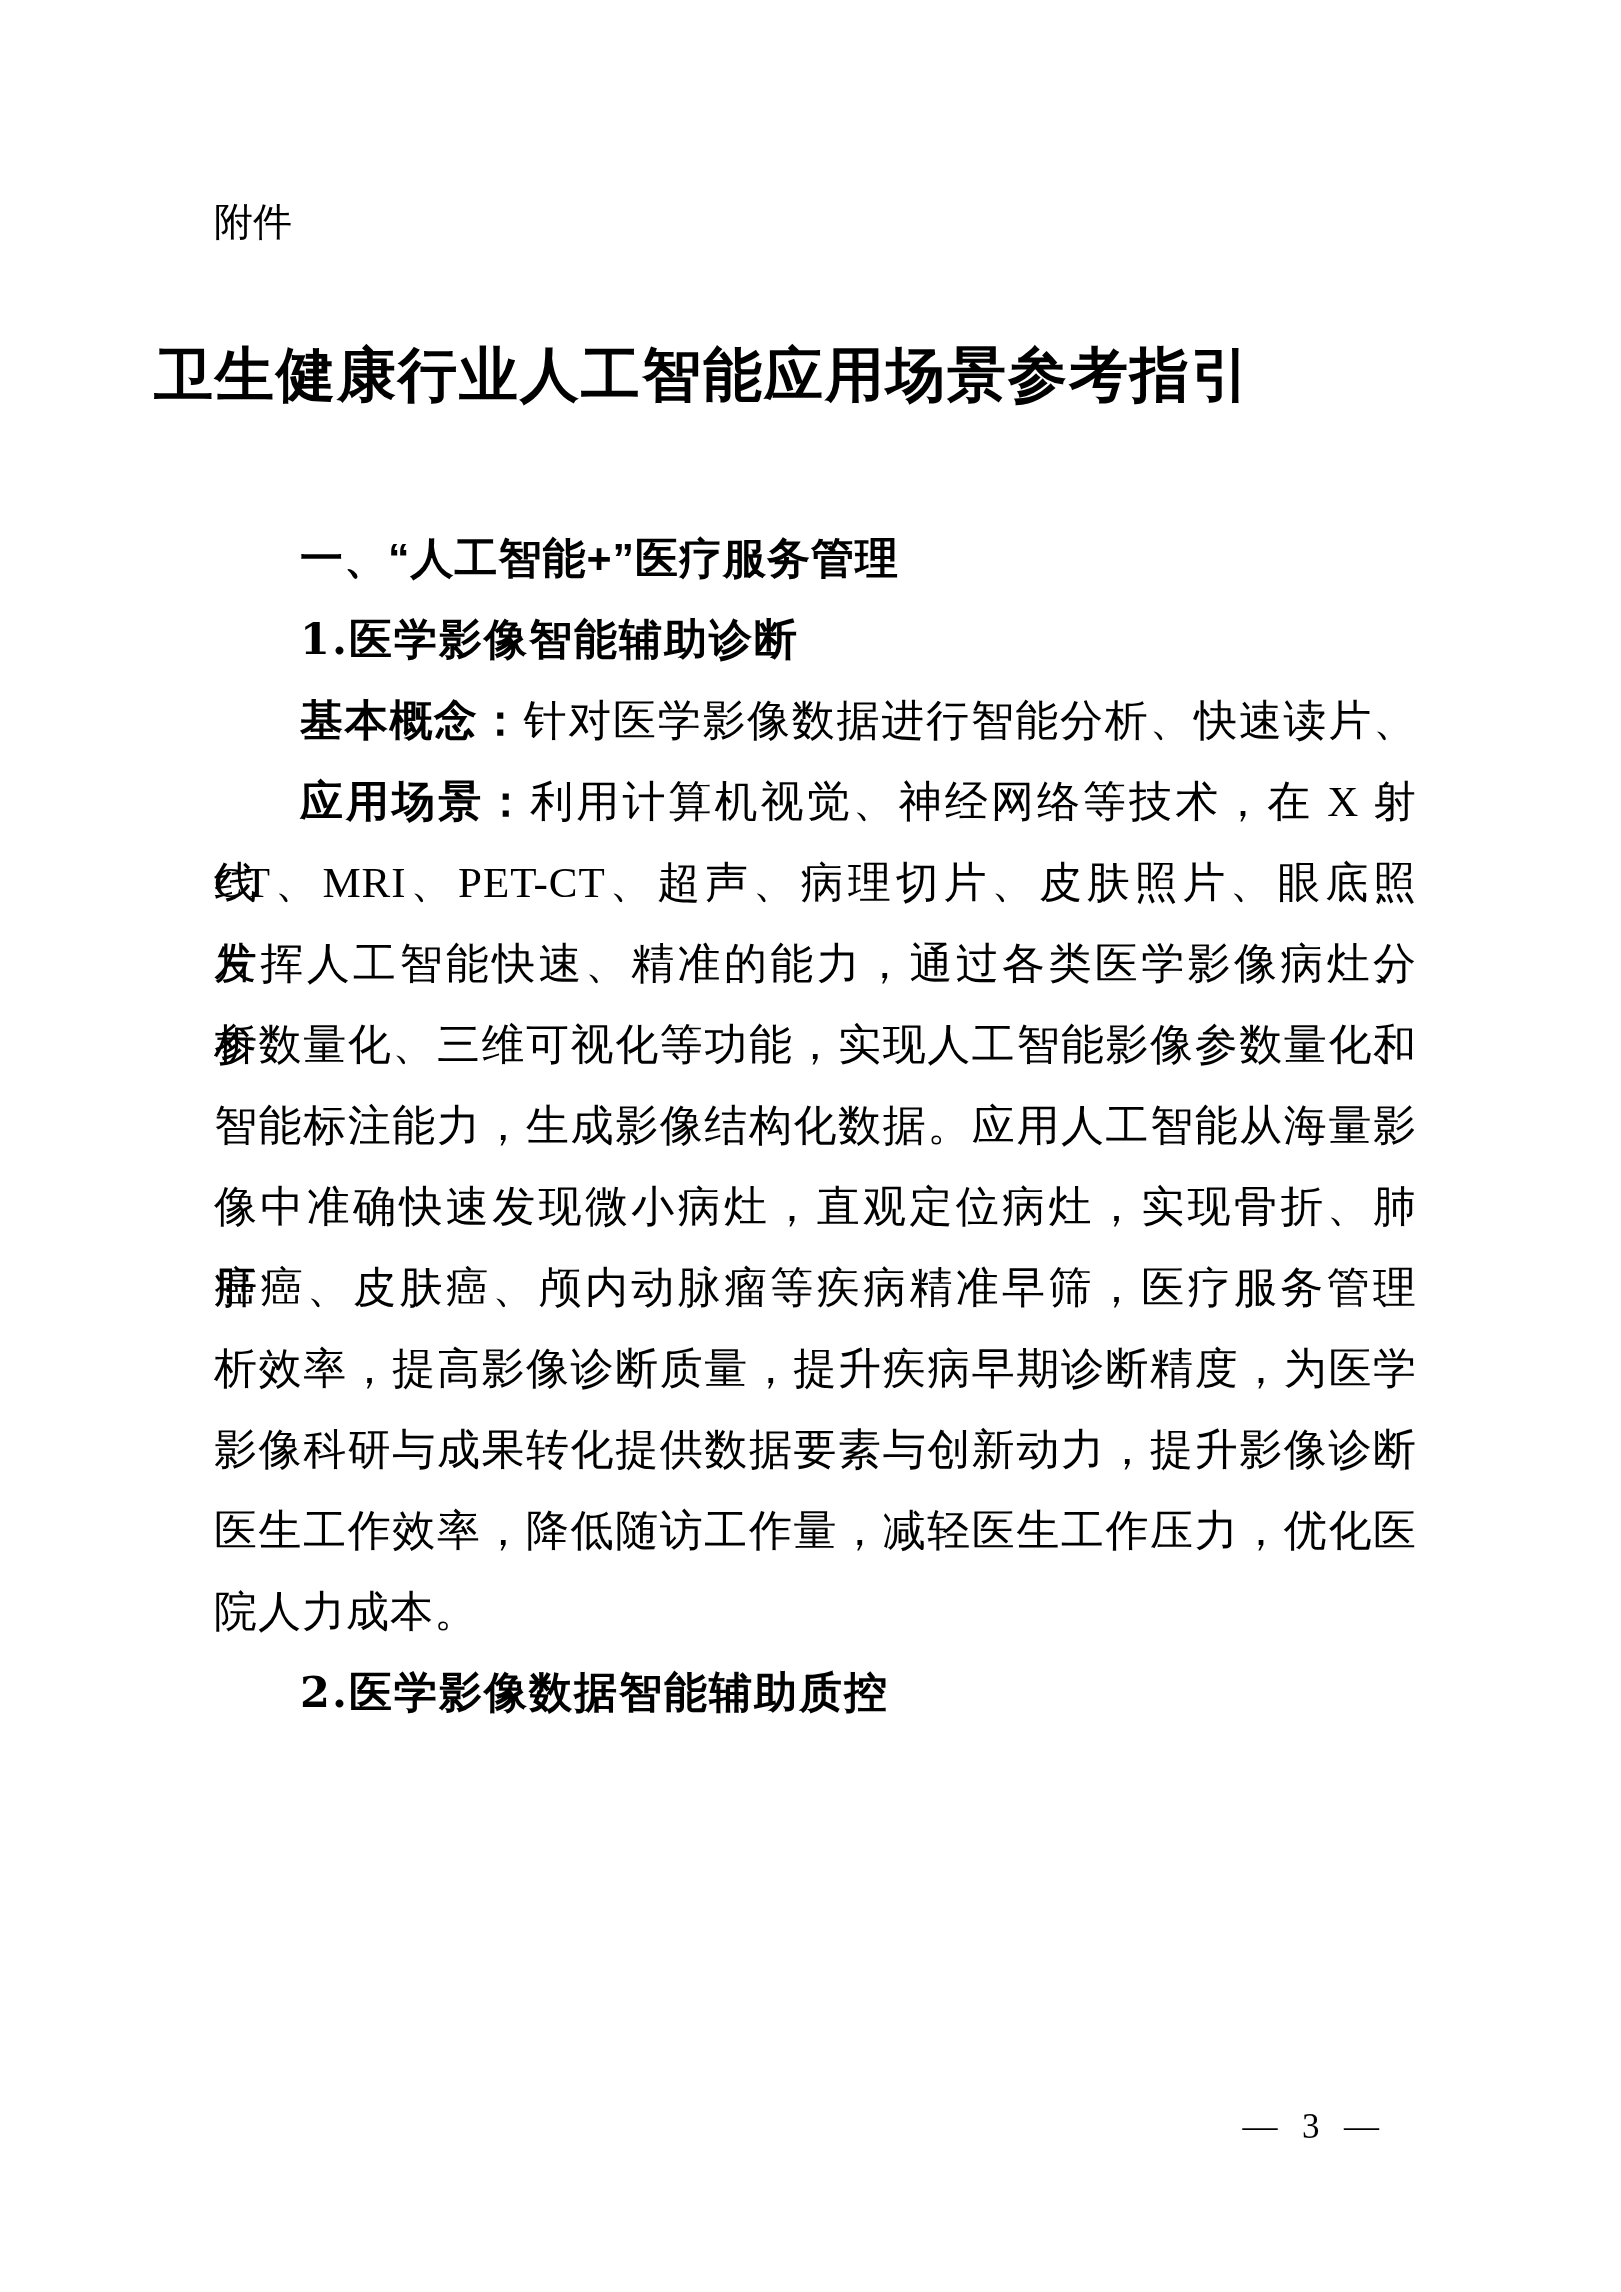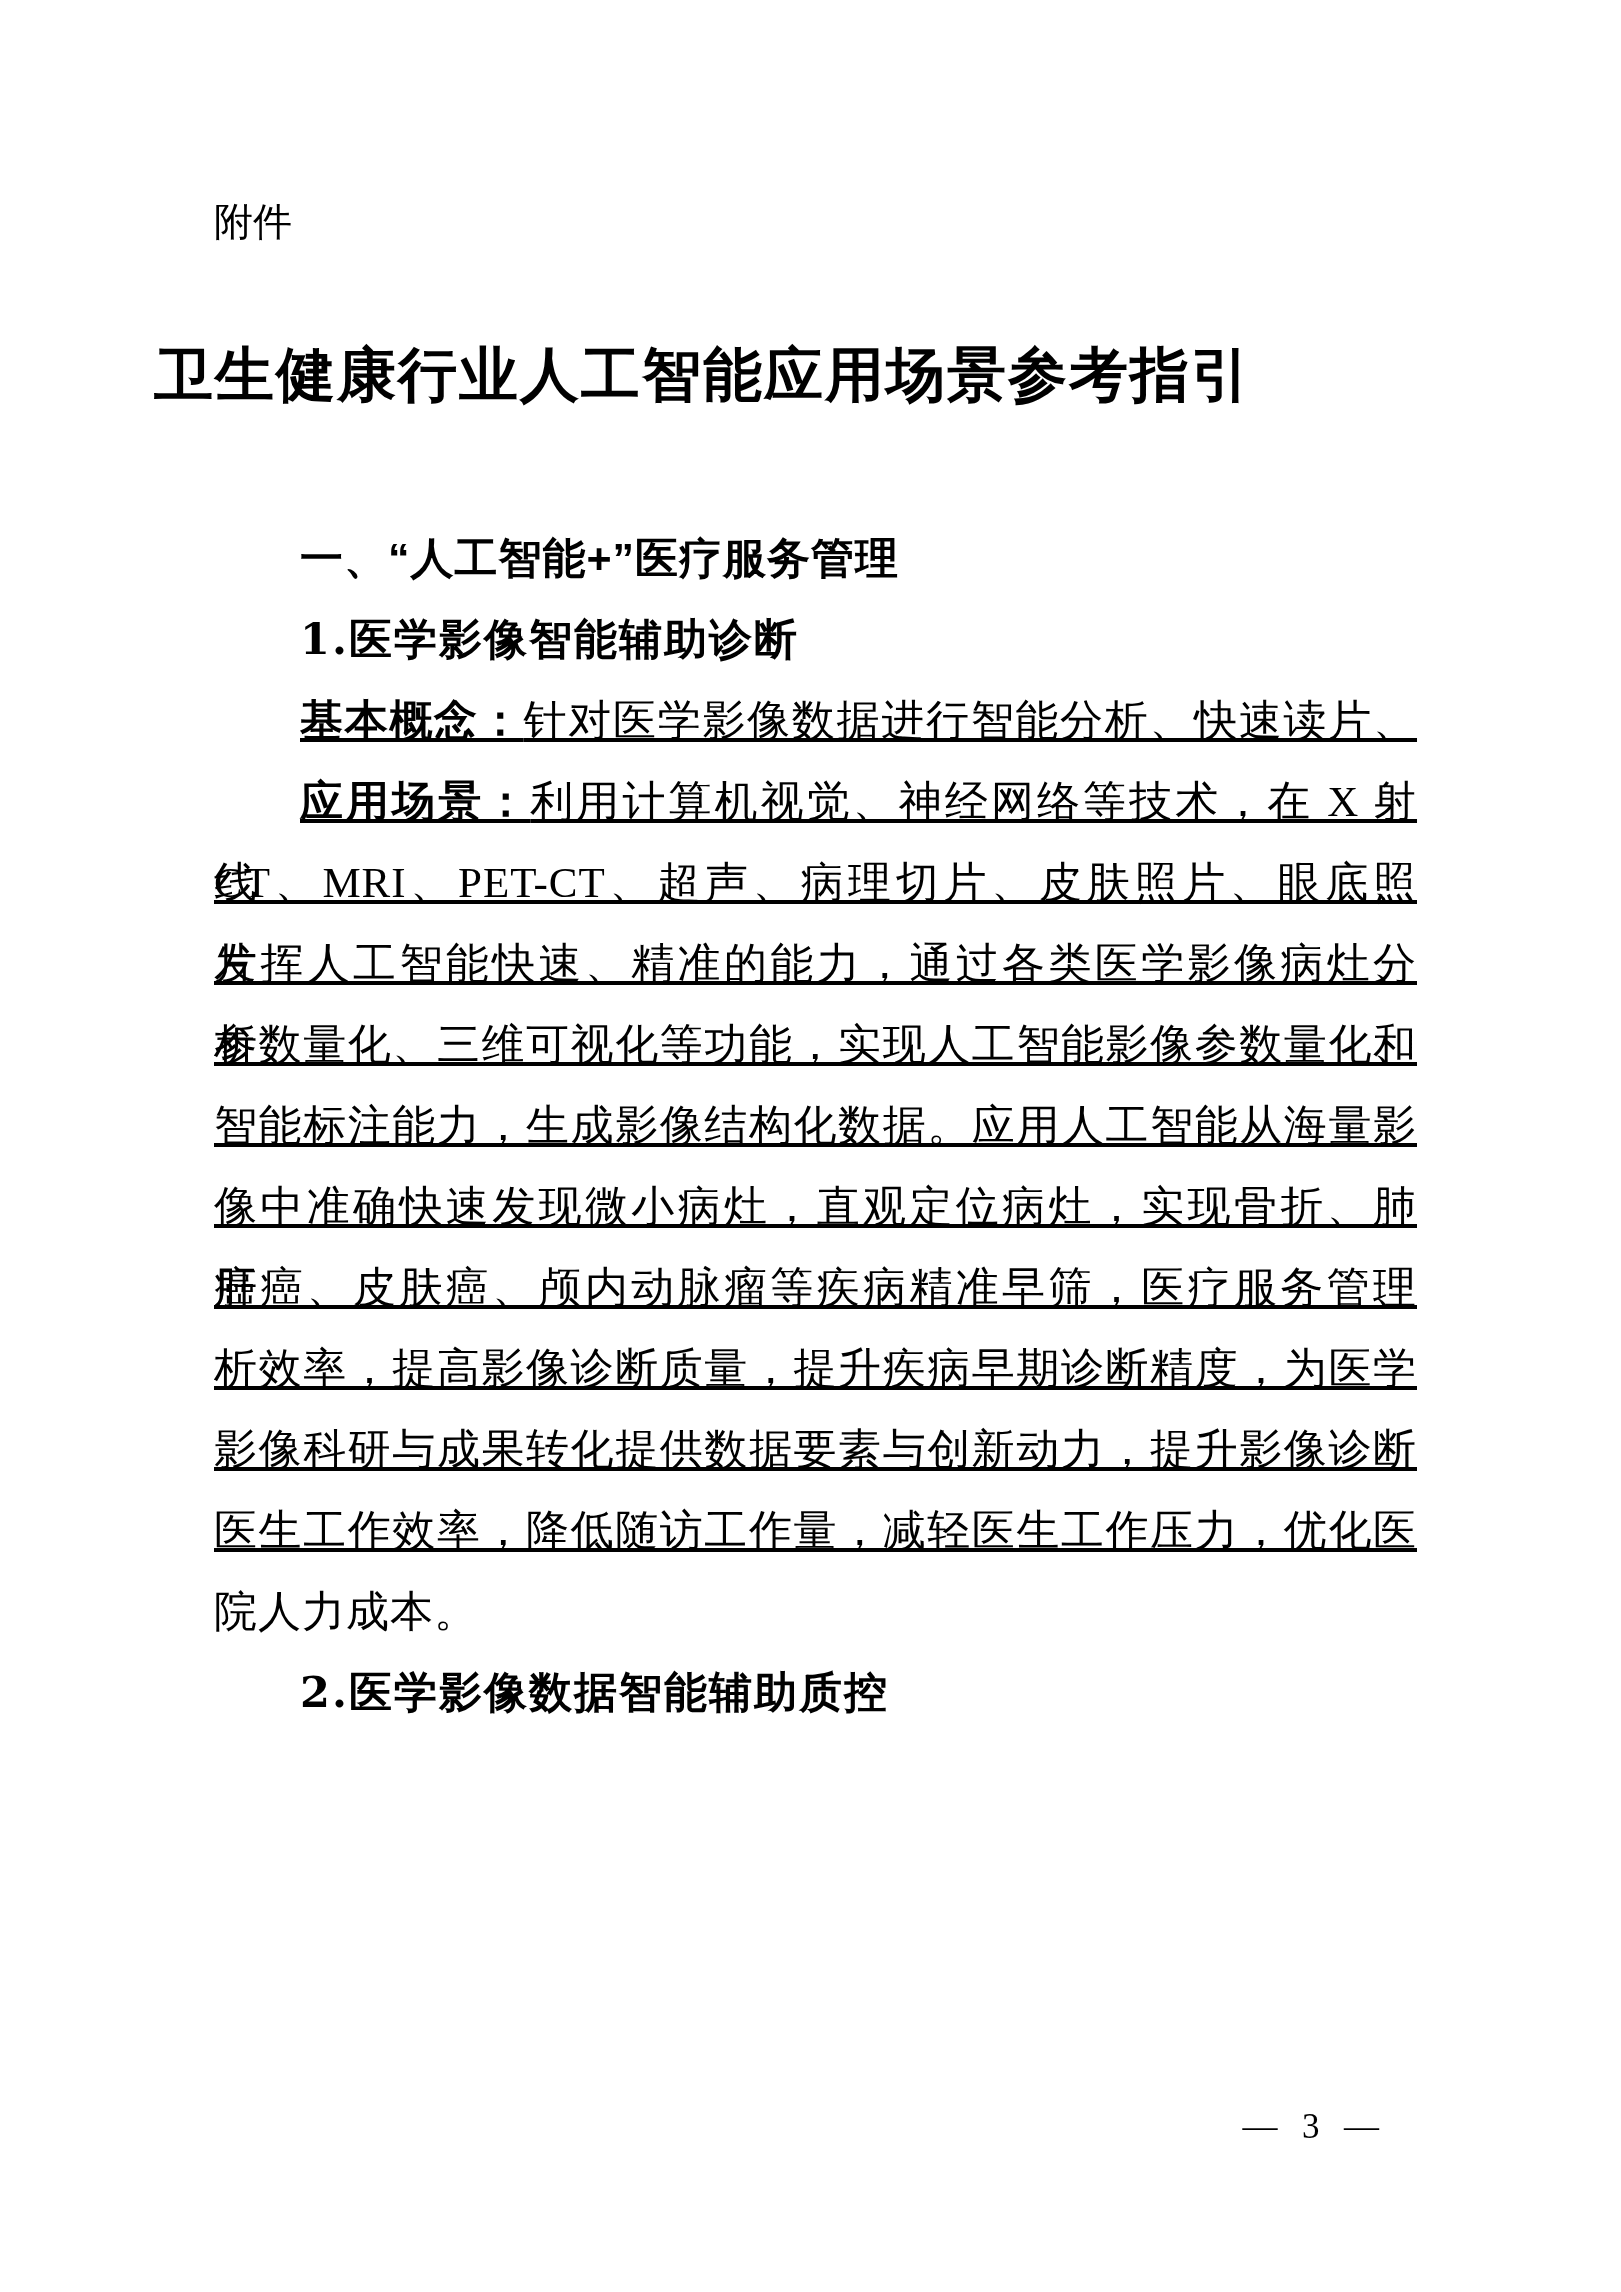--- a/index.html
+++ b/index.html
@@ -42,21 +42,20 @@
   }
   .line {
     height: 81px;
     line-height: 81px;
     letter-spacing: 1px;
   }
   .indent { text-indent: 86px; }
   .fill {
     text-align: justify;
     text-align-last: justify;
-    text-decoration: underline;
   }
   .h-level1 {
     font-weight: bold;
     font-family: Liberation Sans, sans-serif;
     letter-spacing: 1px;
   }
   .h-level2, .h-level3 {
     font-weight: bold;
     font-family: "DejaVu Serif", serif;
     letter-spacing: 2px;

